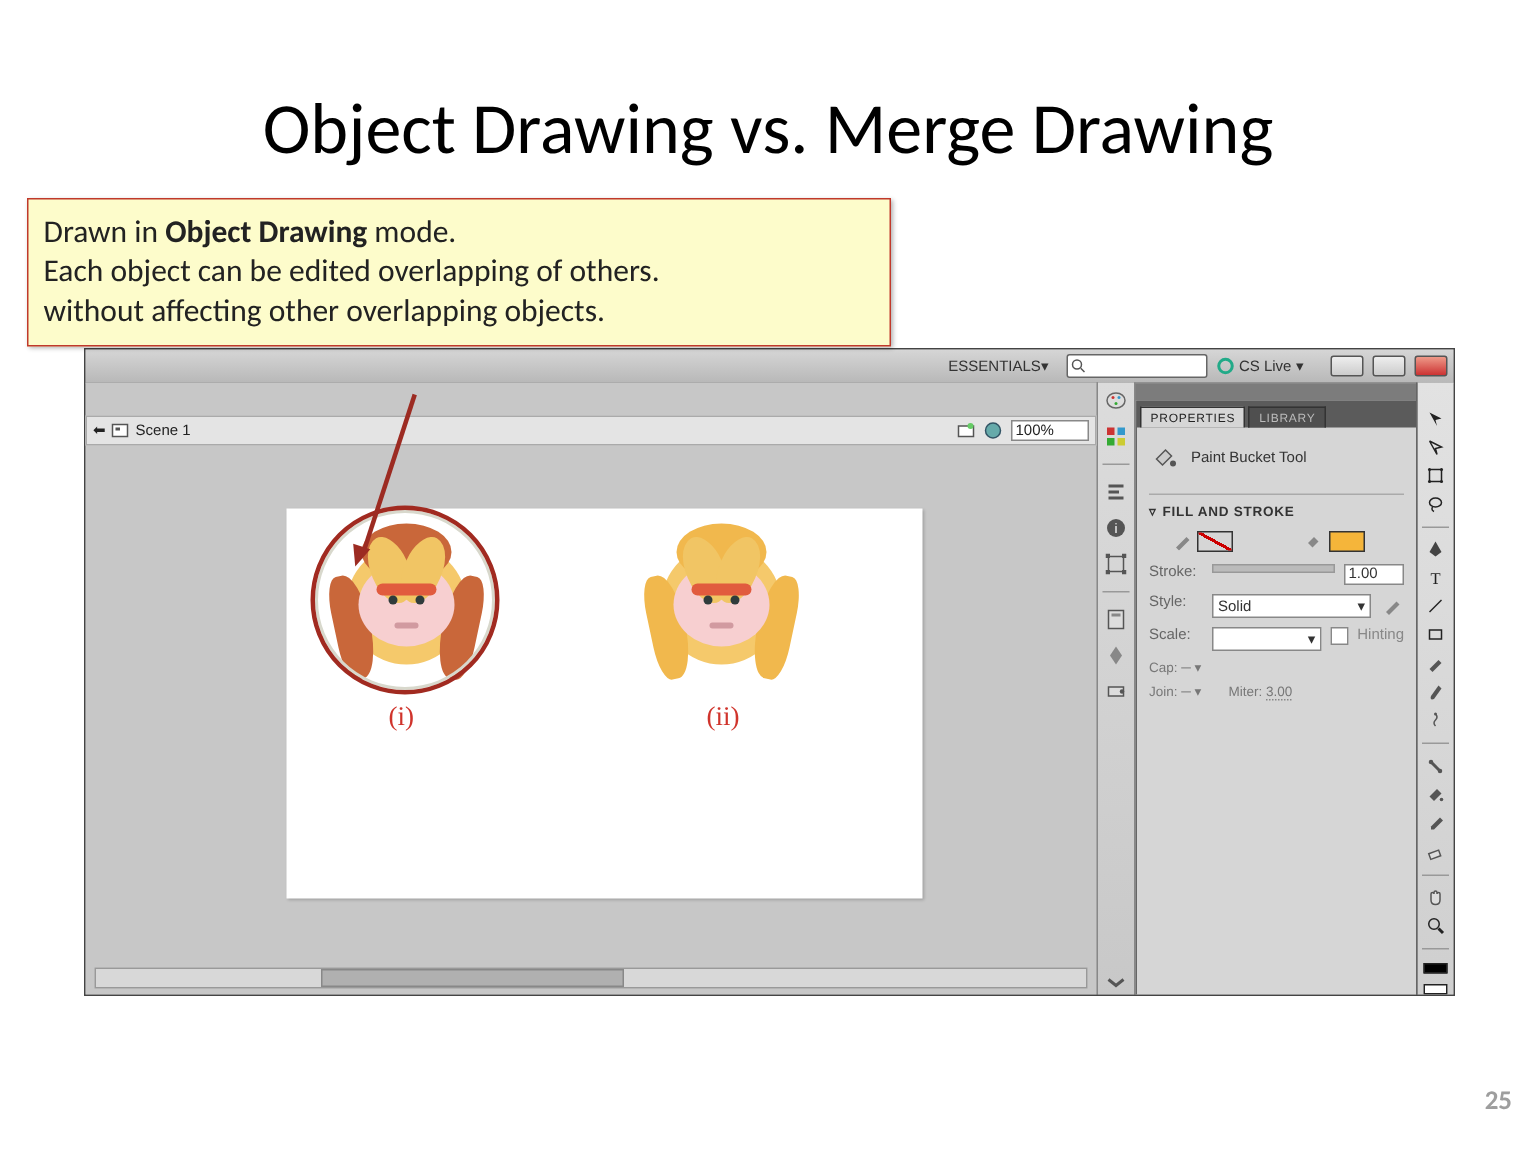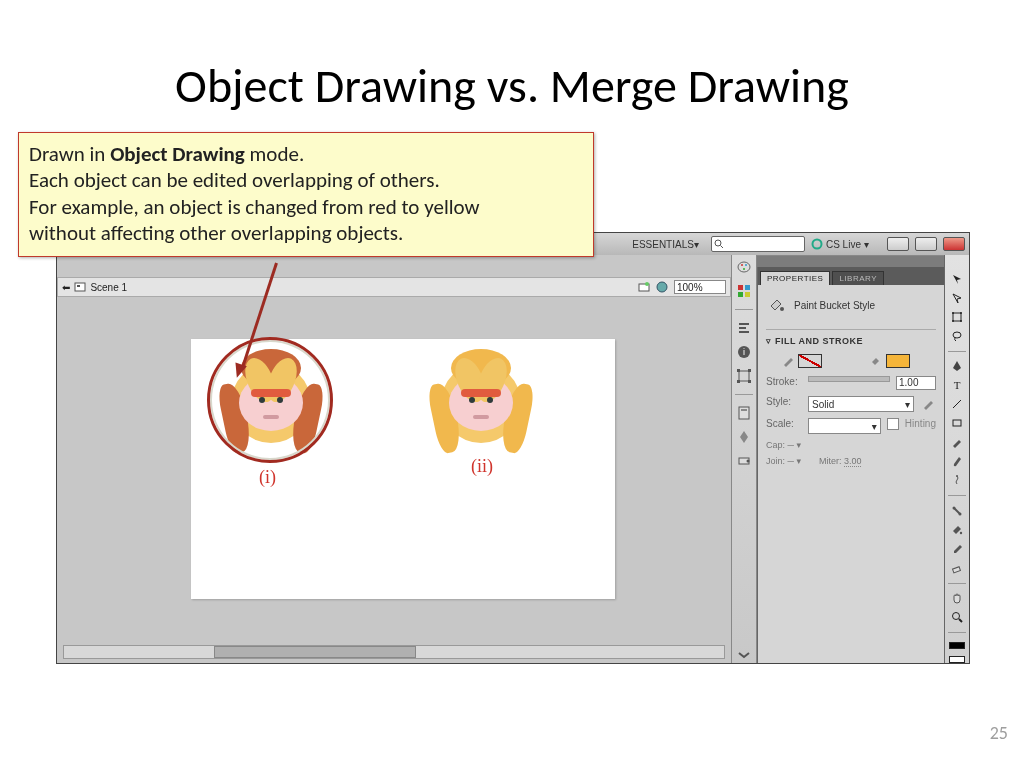--- a/index.html
+++ b/index.html
@@ -20,20 +20,21 @@
     font-weight: 400;
     color: #000;
   }
 
   .page-number {
     position: absolute;
     right: 16px; bottom: 24px;
     color: #9e9e9e;
     font-size: 18px;
     font-family: Calibri, Arial, sans-serif;
+    font-weight: bold;
   }
 
   
   .callout {
     position: absolute;
     top: 132px; left: 18px;
     width: 554px; padding: 8px 10px 10px 10px;
     background: #fdfccb;
     border: 1px solid #c0392b;
     box-shadow: 1px 1px 3px rgba(0,0,0,0.3);
@@ -300,21 +301,20 @@
 <body>
 
 <div class="slide-title">Object Drawing vs. Merge Drawing</div>
 <div class="page-number">25</div>
 
 <div class="callout">
   <div>
     <span>Drawn in </span><b>Object Drawing</b><span> mode.</span>
   </div>
   <div>Each object can be edited overlapping of others.</div>
-  <div>For example, an object is changed from red to yellow</div>
   <div>without affecting other overlapping objects.</div>
 </div>
 <div class="callout-line"></div>
 <div class="callout-arrowhead"></div>
 
 <div class="app-window">
 
   <div class="menubar">
     <span class="spacer"></span>
     <span class="workspace">
@@ -399,21 +399,21 @@
             <div class="hair-fringe-r"></div>
             <div class="lashes"></div>
             <div class="eye l"></div>
               <div class="eye r"></div>
             <div class="mouth"></div>
           </div>
         </div>
 
         <div class="ring" style="left:144px; top:30px;"></div>
         <div class="caption-i" style="left:196px; top:160px;">(i)</div>
-        <div class="caption-i" style="left:408px; top:149px;">(ii)</div>
+        <div class="caption-i" style="left:408px; top:160px;">(ii)</div>
       </div>
       <div class="hscroll">
         <div class="thumb"></div>
       </div>
     </div>
 
     <div class="iconstrip">
       <span class="iconbtn">
           <svg width="14" height="14" viewBox="0 0 14 14">
             <ellipse cx="7" cy="7" rx="6" ry="5" fill="#ddd" stroke="#666"></ellipse>
@@ -485,21 +485,21 @@
         <span class="ptab">LIBRARY</span>
       </div>
       <div class="panel-body">
         <div class="tool-row">
           <span class="bucket">
             <svg width="18" height="18" viewBox="0 0 18 18">
                 <path d="M4 10 L10 4 L14 8 L8 14 Z" fill="#ccc" stroke="#555"></path>
                 <circle cx="15" cy="13" r="2" fill="#555"></circle>
               </svg>
           </span>
-          <span>Paint Bucket Style</span>
+          <span>Paint Bucket Tool</span>
         </div>
 
         <div class="section">
           <div class="sec-title">
             <span>▿</span>
             <span>FILL AND STROKE</span>
           </div>
 
           <div class="swatches">
             <span style="display:flex; align-items:center; gap:4px;">

